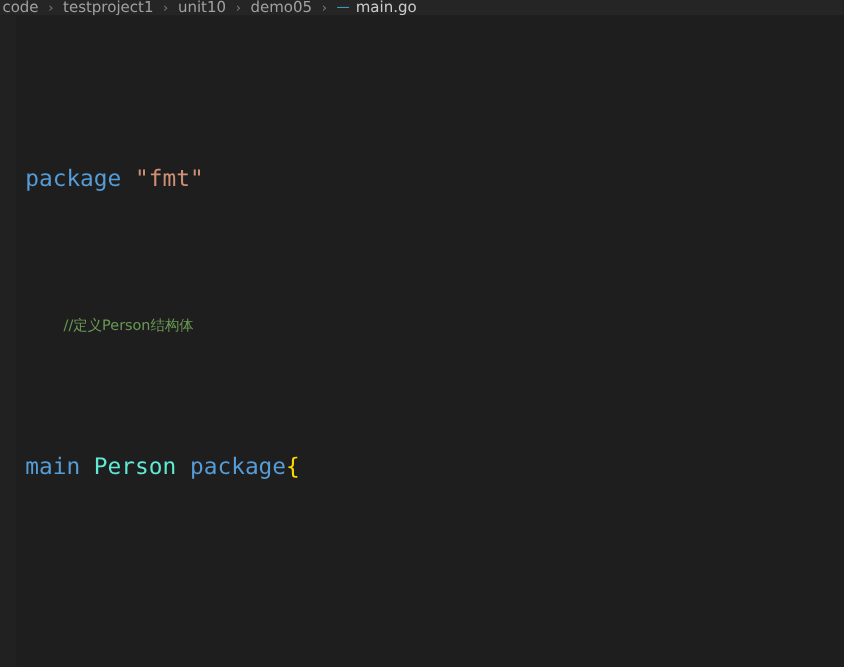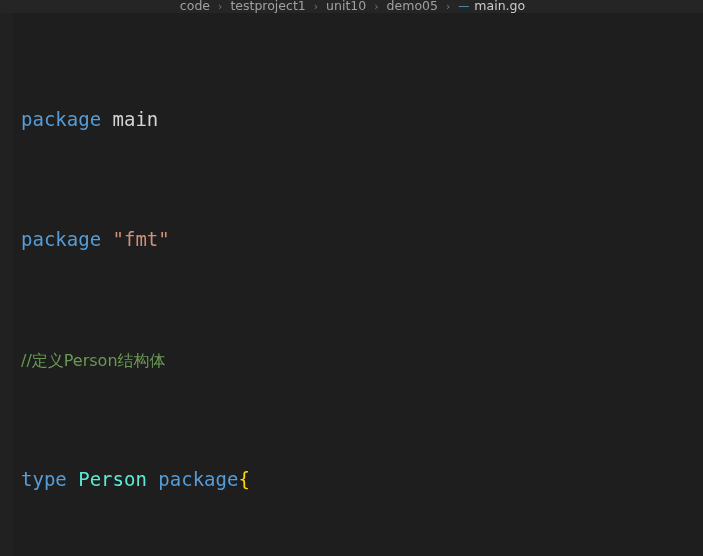--- a/index.html
+++ b/index.html
@@ -19,21 +19,20 @@
     left: 0; top: 0;
     width: 703px; height: 13px;
     background: #252526;
     overflow: hidden;
     white-space: nowrap;
     font-family: "DejaVu Sans", "Liberation Sans", sans-serif;
     font-size: 12.5px;
     line-height: 12px;
     color: #a9a9a9;
     padding-left: 2px;
-    text-align: center;
   }
   #breadcrumb .crumb { color: #a0a0a0; }
   #breadcrumb .crumb.file { color: #cccccc; }
   #breadcrumb .sep {
     color: #7a7a7a;
     padding: 0 4px;
     font-size: 11px;
   }
   #breadcrumb .go-icon {
     display: inline-block;
@@ -74,21 +73,21 @@
     white-space: pre;
   }
 
   
   .kw   { color: #569cd6; }            
   .typ  { color: #5eead4; }            
   .id   { color: #d4d4d4; }            
   .str  { color: #ce9178; }            
   .cmt  { color: #6a9955; }            
   .brc1 { color: #ffd700; }            
-  .cjk  { font-family: "DejaVu Sans", "Liberation Sans", sans-serif; font-size: 16px; }
+  .cjk  { font-family: "DejaVu Sans", "Liberation Sans", sans-serif; font-size: 12px; margin-left: 32px; }
 </style>
 </head>
 <body>
 
 <div id="breadcrumb">
   <span class="crumb">code</span>
   <span class="sep">›</span>
   <span class="crumb">testproject1</span>
   <span class="sep">›</span>
   <span class="crumb">unit10</span>
@@ -98,27 +97,26 @@
   <span class="go-icon">—</span>
   <span class="crumb file">main.go</span>
 </div>
 
 <div id="editor">
 
   <div id="gutter"></div>
 
   <div id="code">
 
-    <div class="line"><span class="kw">package</span> <span class="id">main</span></div>
 
     <div class="line"><span class="kw">package</span> <span class="str">"fmt"</span></div>
 
     <div class="line"><span class="cmt cjk">//定义Person结构体</span></div>
 
-    <div class="line"><span class="kw">type</span> <span class="typ">Person</span> <span class="kw">package</span><span class="brc1">{</span></div>
+    <div class="line"><span class="kw">main</span> <span class="typ">Person</span> <span class="kw">package</span><span class="brc1">{</span></div>
 
     
 
     
 
     
 
     
 
     

